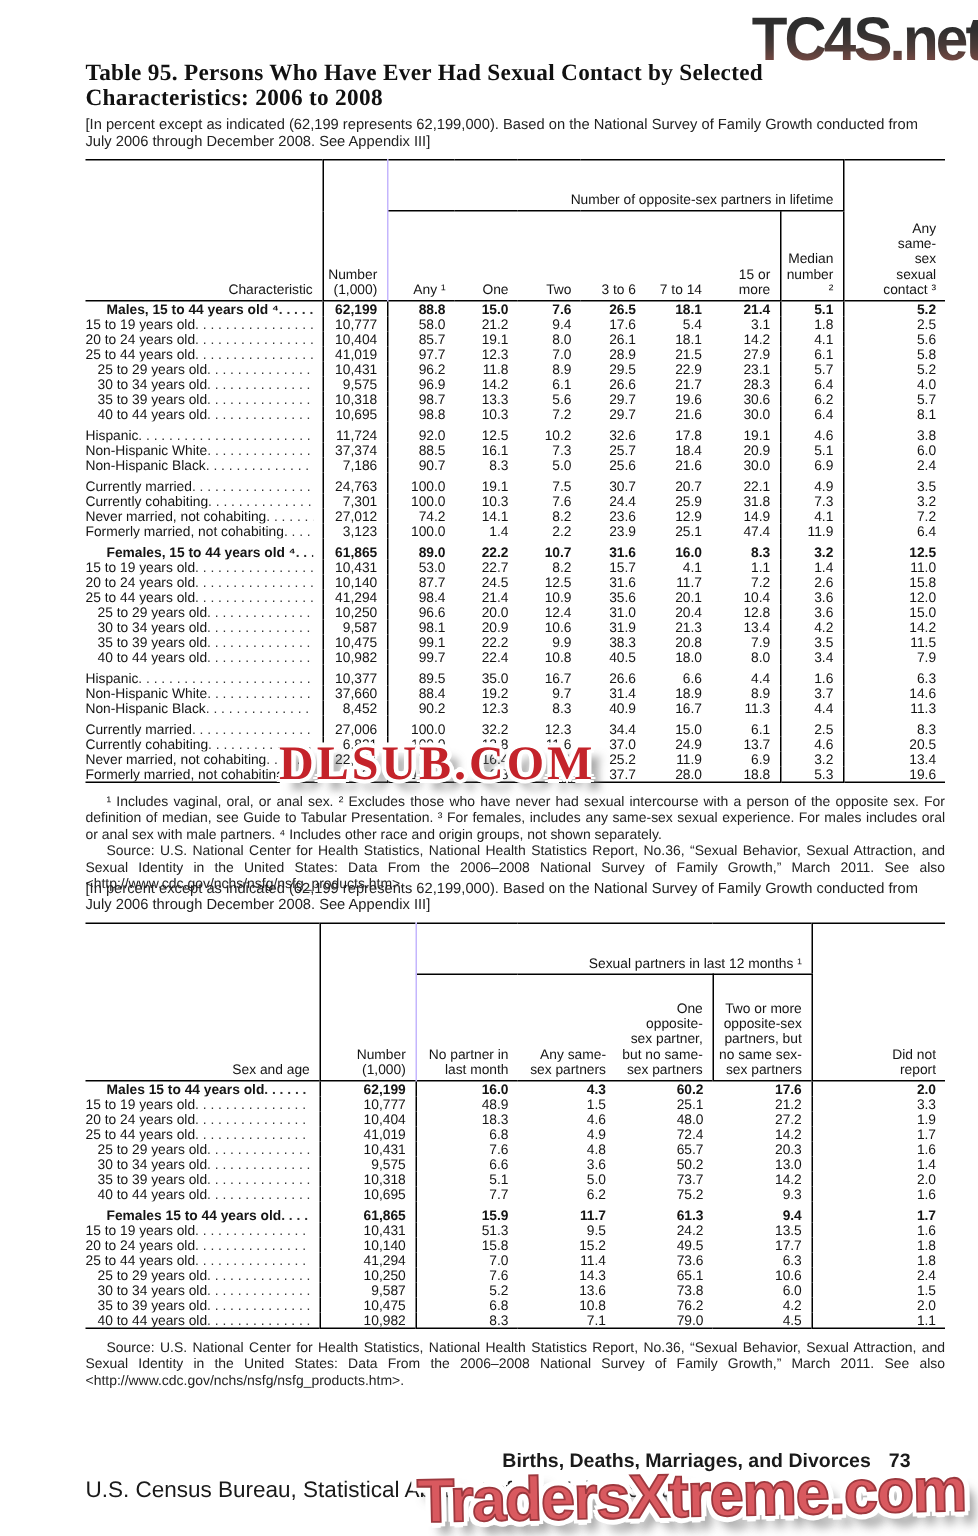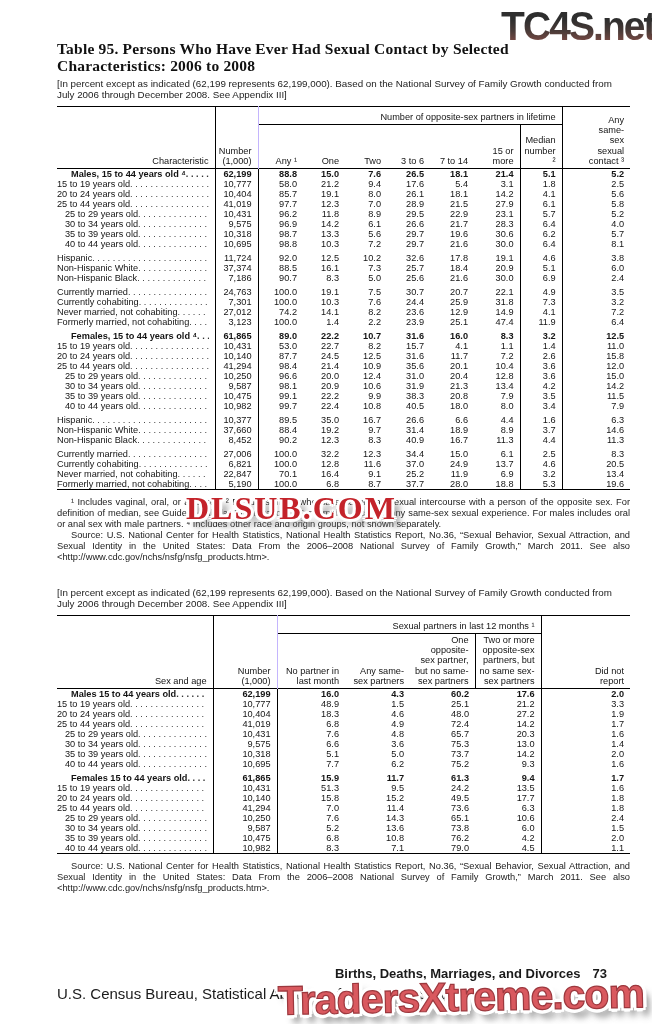--- a/index.html
+++ b/index.html
@@ -24,21 +24,21 @@
   
   table.data-table{
     border-collapse:collapse;table-layout:fixed;width:573px;
     font-size:9.2px;color:#141414;
     border-top:1.3px solid #000;border-bottom:1.3px solid #000;
     margin-top:6px;
   }
   table.data-table thead{border-bottom:1.6px solid #000;}
   table.data-table th{
     font-weight:normal;white-space:pre-line;
-    padding:1px 6px 2px 2px;vertical-align:bottom;text-align:right;
+    padding:17px 6px 2px 2px;vertical-align:bottom;text-align:right;
     line-height:10.2px;
     margin-top:28px;
   }
   th.ch{vertical-align:middle;text-align:center;border-right:1px solid #000;padding:0;}
   th.numh{border-right:1px solid #c4b5fd;}
   th.sp{border-bottom:1px solid #000;text-align:center;vertical-align:middle;height:14px;padding:1px 2px;}
   th.ssx{border-left:1px solid #000;vertical-align:bottom;}
   th.medh{border-left:1px solid #000;}
   th.colh{height:40px;}
   th.dnr{border-left:1px solid #000;}
@@ -778,21 +778,21 @@
         <tr>
           <td class="lbl i1">
             <span class="cellflex">
               <span class="t">30 to 34 years old</span>
               <span class="dots"></span>
             </span>
           </td>
           <td class="num vr">9,575</td>
           <td class="num">6.6</td>
           <td class="num">3.6</td>
-          <td class="num">75.3</td>
+          <td class="num">50.2</td>
           <td class="num vr">13.0</td>
           <td class="num">1.4</td>
         </tr>
         <tr>
           <td class="lbl i1">
             <span class="cellflex">
               <span class="t">35 to 39 years old</span>
               <span class="dots"></span>
             </span>
           </td>

